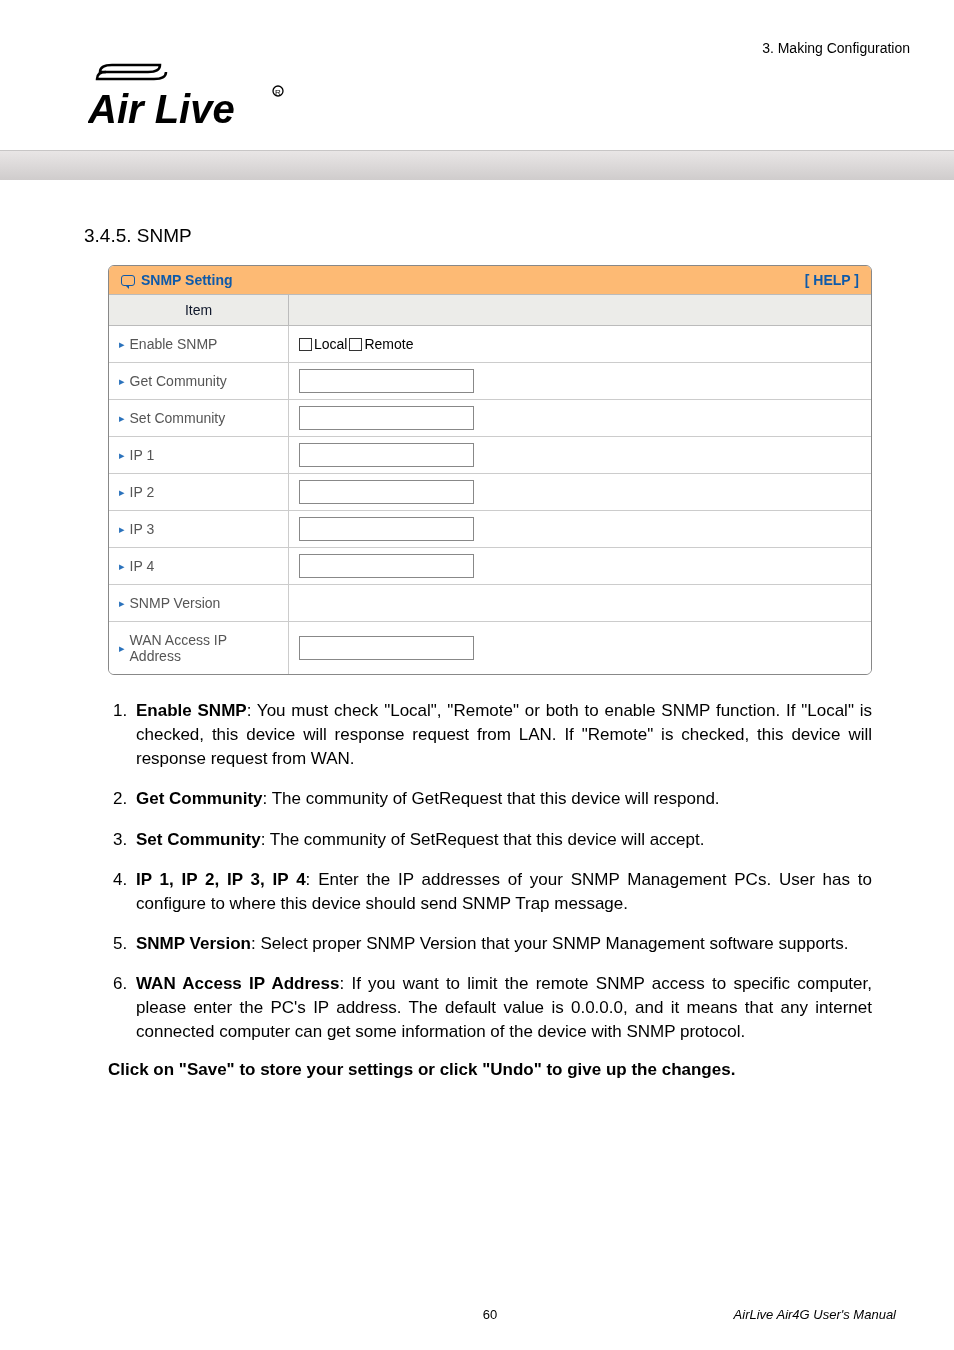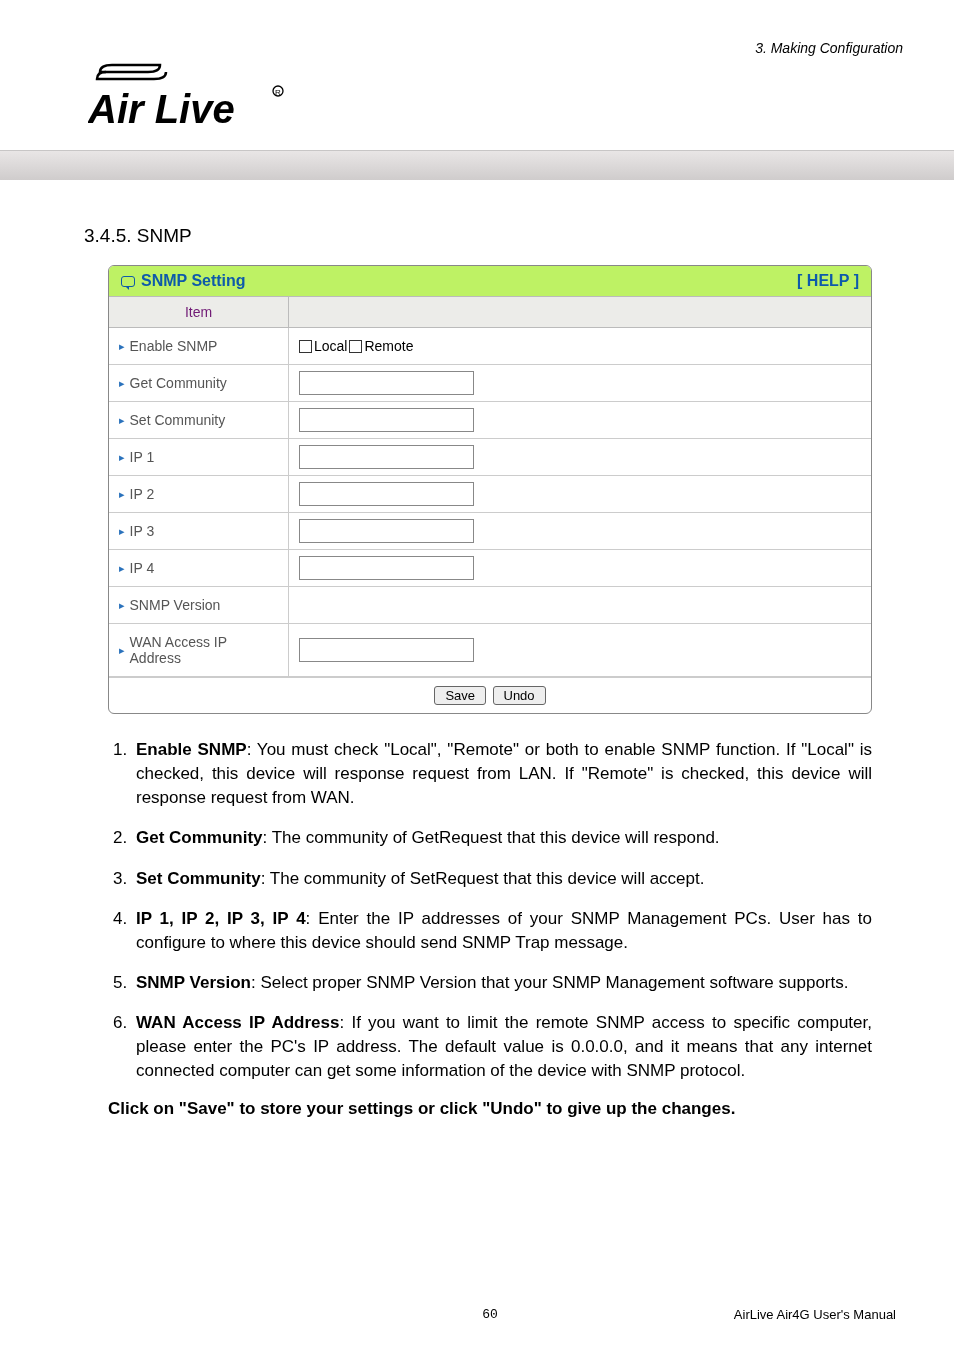--- a/index.html
+++ b/index.html
@@ -6,23 +6,22 @@
   body {
     width: 954px;
     height: 1350px;
     background: #fff;
     font-family: Arial, Helvetica, sans-serif;
     color: #000;
     position: relative;
   }
   .chapter-head {
     position: absolute;
-    top: 40px; right: 51px;
-    font-size: 14px;
-    font-style: italic;
+    top: 40px; right: 44px;
+    font-size: 14px;
   }
   .header-bar {
     position: absolute;
     top: 150px; left: 0; right: 0;
     height: 30px;
     background: linear-gradient(#e9e6e6,#cfcccc);
     border-top: 1px solid #c8c6c6;
   }
   .logo {
     position: absolute;
@@ -40,42 +39,42 @@
   .para { font-size: 17px; line-height: 1.42; margin-left: 24px; }
   .settings-table {
     margin: 18px 24px 24px 24px;
     border: 1px solid #888;
     border-radius: 6px;
     overflow: hidden;
   }
   .st-title {
     display: flex; justify-content: space-between; align-items: center;
     padding: 6px 12px;
-    background: #bef264;
+    background: #fdba74;
     color: #0e5aaa;
     font-weight: bold;
-    font-size: 16px;
+    font-size: 14px;
     border-bottom: 1px solid #bbb;
   }
   .st-title .left { display: flex; align-items: center; gap: 6px; }
   .bubble {
     width: 14px; height: 11px; border: 1px solid #0e5aaa; border-radius: 3px;
     position: relative;
   }
   .bubble:after {
     content:""; position:absolute; bottom:-4px; left:3px;
     border-left:4px solid transparent; border-top:4px solid #0e5aaa;
   }
   .st-head {
     display: grid; grid-template-columns: 180px 1fr;
     background: #ecece9;
     border-bottom: 1px solid #bbb;
     font-size: 14px;
   }
-  .st-head > div { padding: 7px 10px; text-align: center; color:#701a75; }
+  .st-head > div { padding: 7px 10px; text-align: center; color:#0f172a; }
   .st-head > div:first-child { border-right: 1px solid #bbb; }
   .st-row {
     display: grid; grid-template-columns: 180px 1fr;
     border-bottom: 1px solid #ccc;
     font-size: 14px;
     background: #fff;
   }
   .st-row:last-of-type { border-bottom: none; }
   .st-row > .label { padding: 10px 10px; color:#555; border-right: 1px solid #ccc; display:flex; align-items:center; gap:5px;}
   .st-row > .val   { padding: 6px 10px; display:flex; align-items:center; gap:2px;}
@@ -99,22 +98,22 @@
     line-height: 1.42;
   }
   ol.points > li { margin-bottom: 16px; padding-left: 4px; text-align: justify; }
   .bold { font-weight: bold; }
   .closing { font-size:17px; font-weight:bold; margin-left:24px; margin-top:4px;}
   .footer {
     position:absolute; bottom:28px; left:84px; right:58px;
     display:flex; justify-content:space-between; align-items:center;
     font-size:13px;
   }
-  .footer .pg { position:absolute; left:50%; transform:translateX(-50%);font-family:Liberation Mono, monospace; }
-  .footer .man { }
+  .footer .pg { position:absolute; left:50%; transform:translateX(-50%); }
+  .footer .man { font-style: italic; }
   .radio-dot {
     width:13px;height:13px;border:1px solid #333;border-radius:50%;
     display:inline-flex;align-items:center;justify-content:center;vertical-align:middle;
   }
   .radio-dot.sel:after{content:"";width:7px;height:7px;background:#333;border-radius:50%;}
 </style>
 </head>
 <body>
 
 <div class="chapter-head">3. Making Configuration</div>
@@ -228,24 +227,20 @@
     <div class="st-row">
       <div class="label">
           <span class="caret">▸</span>
           <span>WAN Access IP Address</span>
         </div>
       <div class="val">
           <input class="txt-input" style="">
         </div>
     </div>
 
-    <div class="st-save">
-      <span class="btn">Save</span>
-      <span class="btn">Undo</span>
-    </div>
   </div>
 
   <ol class="points">
     <li><span class="bold">Enable SNMP</span><span>: You must check "Local", "Remote" or both to enable SNMP function. If "Local" is checked, this device will response request from LAN. If "Remote" is checked, this device will response request from WAN.</span></li>
     <li><span class="bold">Get Community</span><span>: The community of GetRequest that this device will respond.</span></li>
     <li><span class="bold">Set Community</span><span>: The community of SetRequest that this device will accept.</span></li>
     <li><span class="bold">IP 1, IP 2, IP 3, IP 4</span><span>: Enter the IP addresses of your SNMP Management PCs. User has to configure to where this device should send SNMP Trap message.</span></li>
     <li><span class="bold">SNMP Version</span><span>: Select proper SNMP Version that your SNMP Management software supports.</span></li>
     <li><span class="bold">WAN Access IP Address</span><span>: If you want to limit the remote SNMP access to specific computer, please enter the PC's IP address. The default value is 0.0.0.0, and it means that any internet connected computer can get some information of the device with SNMP protocol.</span></li>
   </ol>

